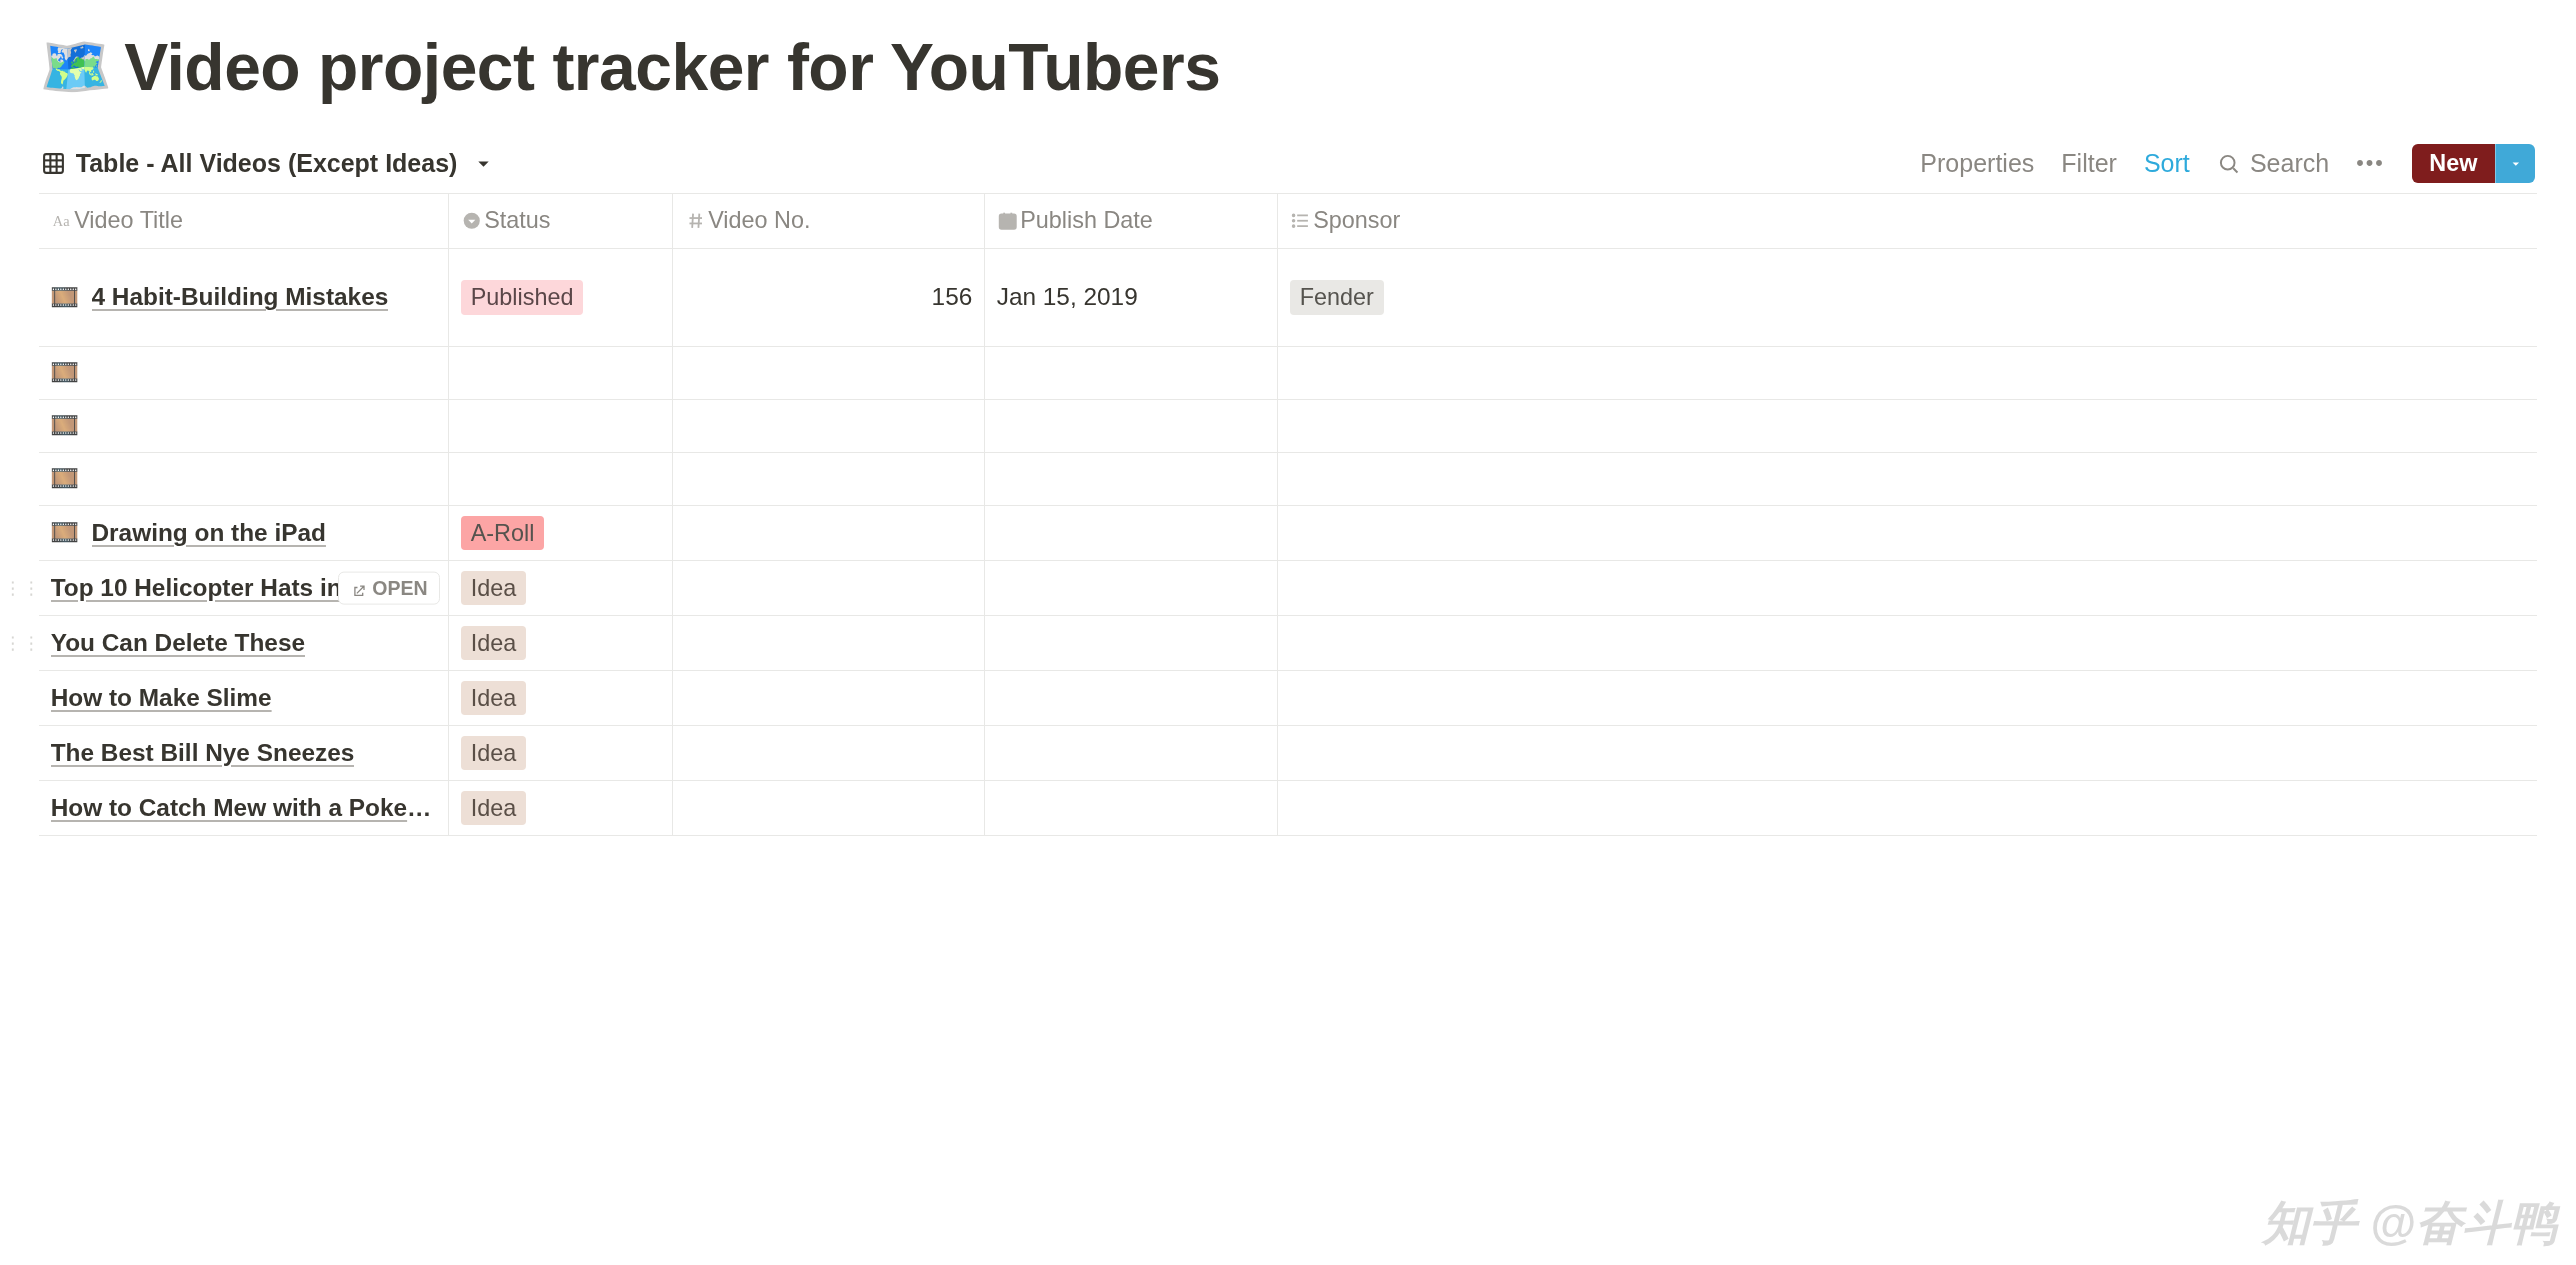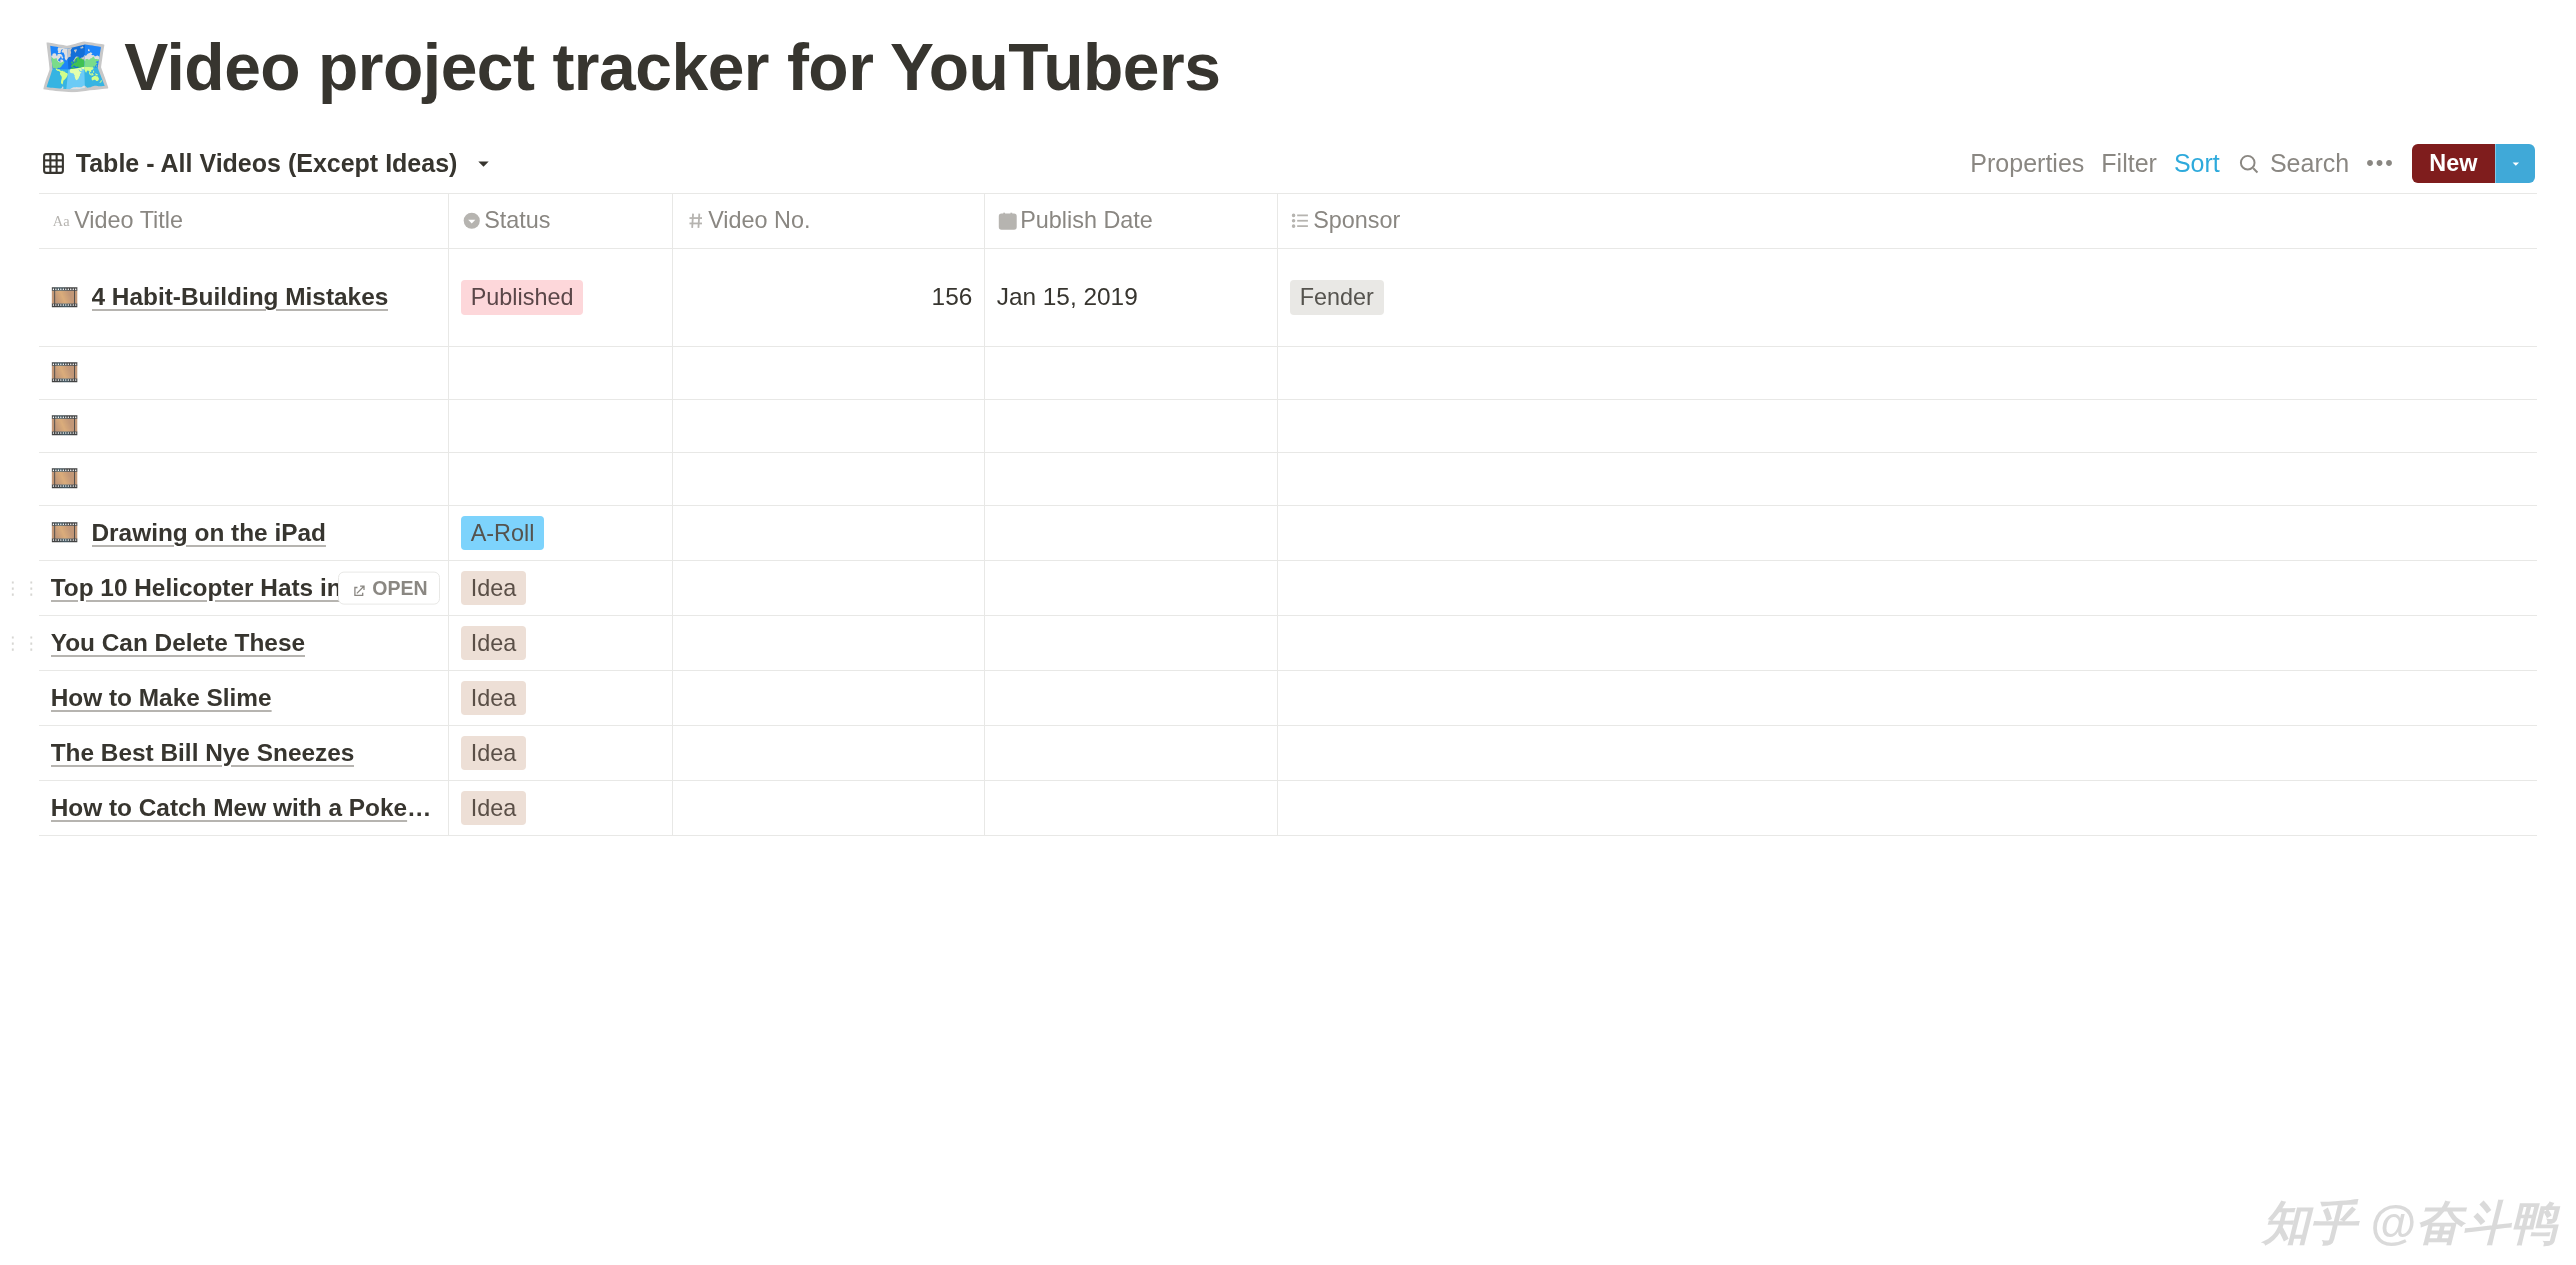--- a/index.html
+++ b/index.html
@@ -35,21 +35,21 @@
     gap: 9.8px;
     font-size: 25px;
     font-weight: 600;
     cursor: pointer;
   }
   .view-switch svg { width: 25px; height: 25px; flex-shrink:0; }
   .chev { margin-left: 3.9px; }
   .toolbar-right {
     display: flex;
     align-items: center;
-    gap: 17px;
+    gap: 27px;
     font-size: 25px;
   }
   .tb-link { color: #8a8782; cursor: pointer; }
   .tb-link.active { color: #2eaadc; }
   .tb-search { display:flex; align-items:center; gap:9.8px; color:#8a8782; cursor:pointer; }
   .tb-search svg { width:23.4px; height:23.4px; }
   .tb-more { color:#8a8782; cursor:pointer; font-size:21.5px; letter-spacing:2px; }
   .new-btn {
     display:flex; align-items:stretch;
     border-radius:5.9px; overflow:hidden;
@@ -103,21 +103,21 @@
   }
   .open-btn svg { width:15.6px; height:15.6px; fill:#8a8782; }
   .pill {
     display:inline-block;
     padding:2px 10px;
     border-radius:3.9px;
     font-size:23.4px;
     line-height:1.3;
   }
   .pill-published { background:#fdd7da; color:#5a4648; }
-  .pill-aroll { background:#7dd3fc; color:#55534e;text-align:right; }
+  .pill-aroll { background:#fca5a5; color:#55534e;text-align:right; }
   .pill-idea { background:#eddfd6; color:#5a4f47; }
   .pill-sponsor { background:#e9e8e5; color:#55534e; }
   .row-gutter {
     position:absolute; left:-35px; top:50%; transform:translateY(-50%);
     color:#d7d6d3; font-size:17.6px; letter-spacing:1px;
     cursor:grab;
   }
   .watermark {
     position:fixed; right:19.5px; bottom:9.8px;
     font-size:47px; font-weight:700; color:rgba(150,150,150,0.35);

